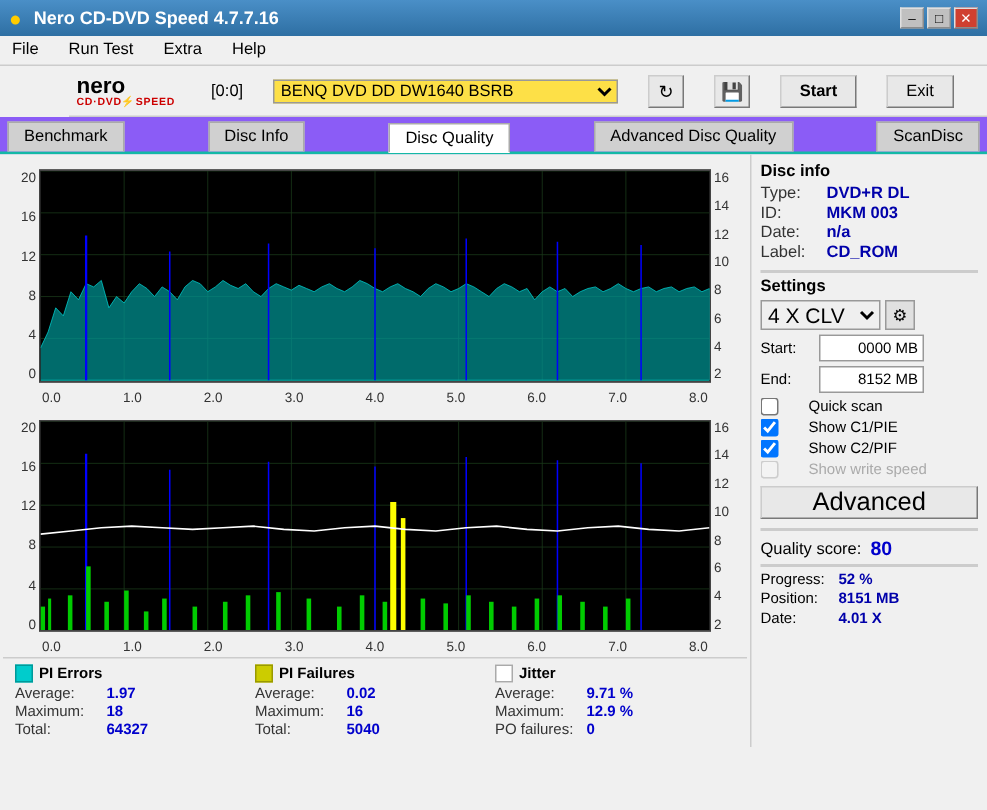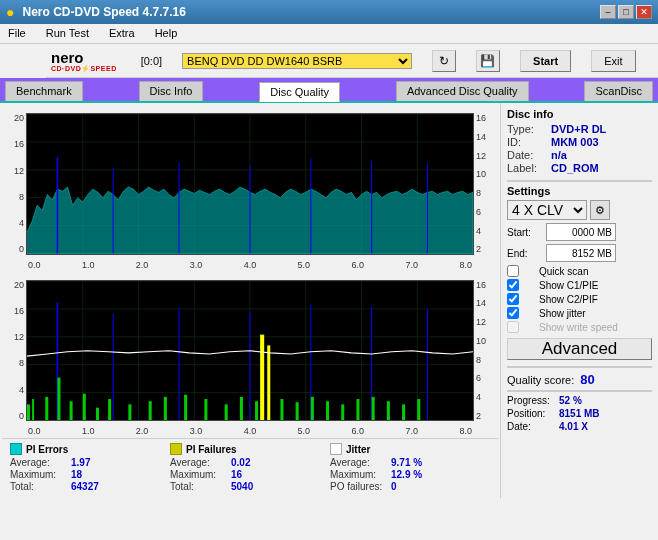--- a/index.html
+++ b/index.html
@@ -386,24 +386,20 @@
       </div>
       <div class="checkbox-row">
         <input type="checkbox" checked="" style="">
         <span class="checkbox-label">Show C1/PIE</span>
       </div>
       <div class="checkbox-row">
         <input type="checkbox" checked="" style="">
         <span class="checkbox-label">Show C2/PIF</span>
       </div>
       <div class="checkbox-row">
-        <input type="checkbox" checked="" style="">
-        <span class="checkbox-label">Show jitter</span>
-      </div>
-      <div class="checkbox-row">
         <input type="checkbox" disabled="" style="">
         <span class="checkbox-label" style="color:#aaa;">Show write speed</span>
       </div>
       <button class="advanced-btn">Advanced</button>
     </div>
 
     <hr style="border:1px solid #ccc;margin:3px 0;">
 
     <div class="quality-row">
       <span class="quality-label">Quality score:</span>

